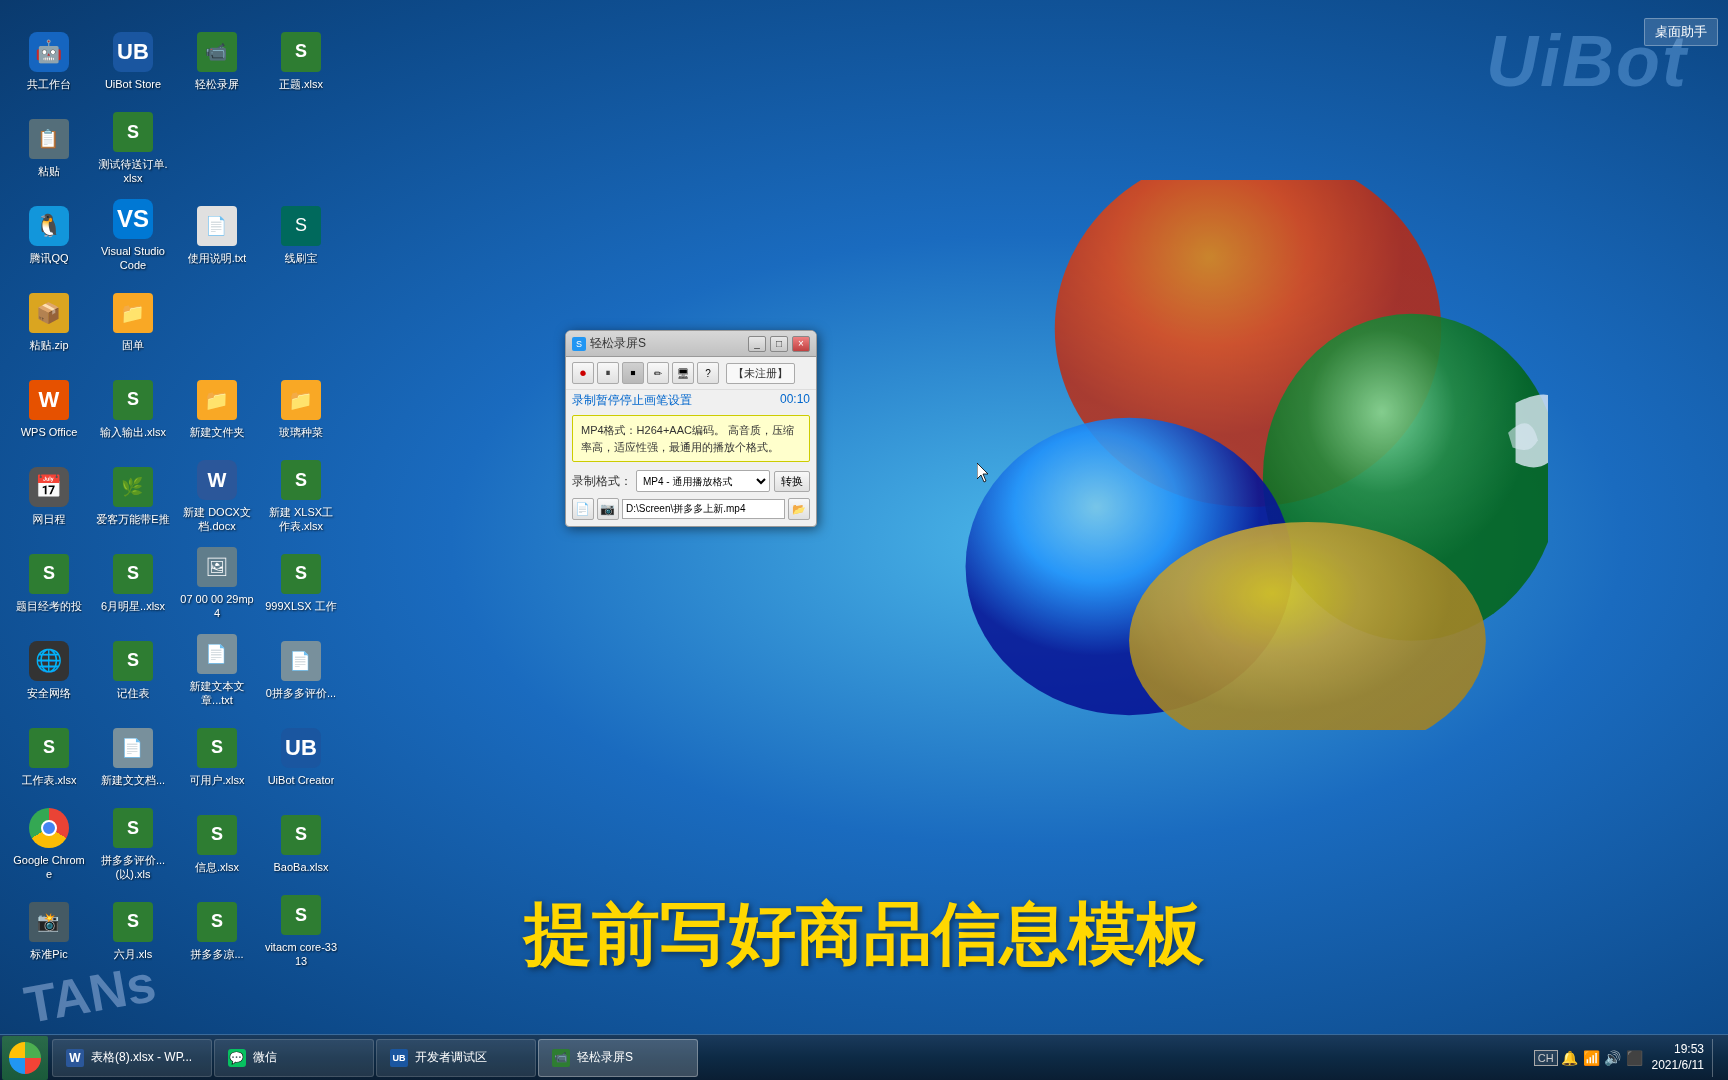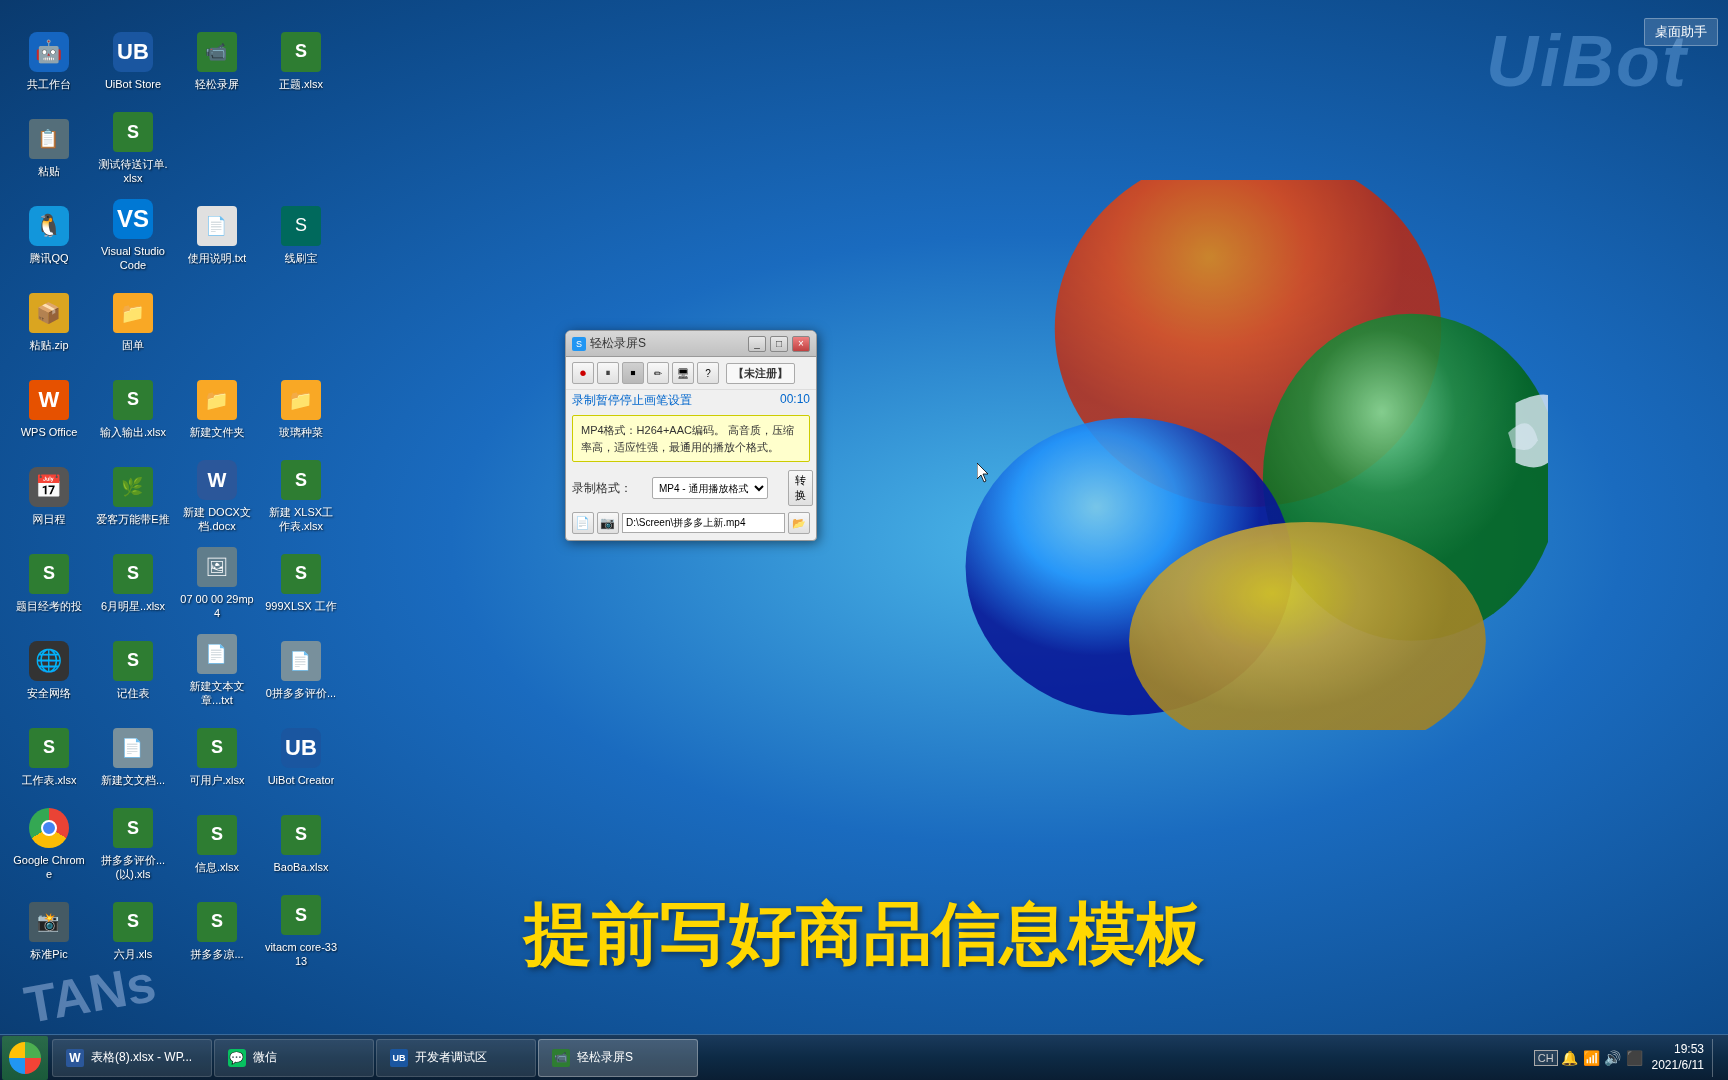--- a/index.html
+++ b/index.html
@@ -195,21 +195,20 @@
     .rec-btn.active { background: linear-gradient(180deg, #d0d0d0, #b8b8b8); }
 
     .unregistered-badge {
       border: 1px solid #aaa;
       background: #f8f8f8;
       font-size: 11px;
       color: #333;
       padding: 2px 6px;
       border-radius: 2px;
       margin-left: 4px;
-      font-weight: bold;
     }
 
     .recorder-nav {
       padding: 2px 6px;
       display: flex;
       font-size: 12px;
       color: #333;
       background: #f0f0f0;
       border-top: 1px solid #ddd;
     }
@@ -233,21 +232,21 @@
       font-size: 11px;
       color: #333;
       line-height: 1.5;
       border-radius: 2px;
     }
 
     .recorder-format-row {
       padding: 4px 6px;
       display: flex;
       align-items: center;
-      gap: 20px;
+      gap: 4px;
       font-size: 12px;
     }
 
     .format-label {
       font-size: 12px;
       color: #333;
       white-space: nowrap;
     }
 
     .format-select {

